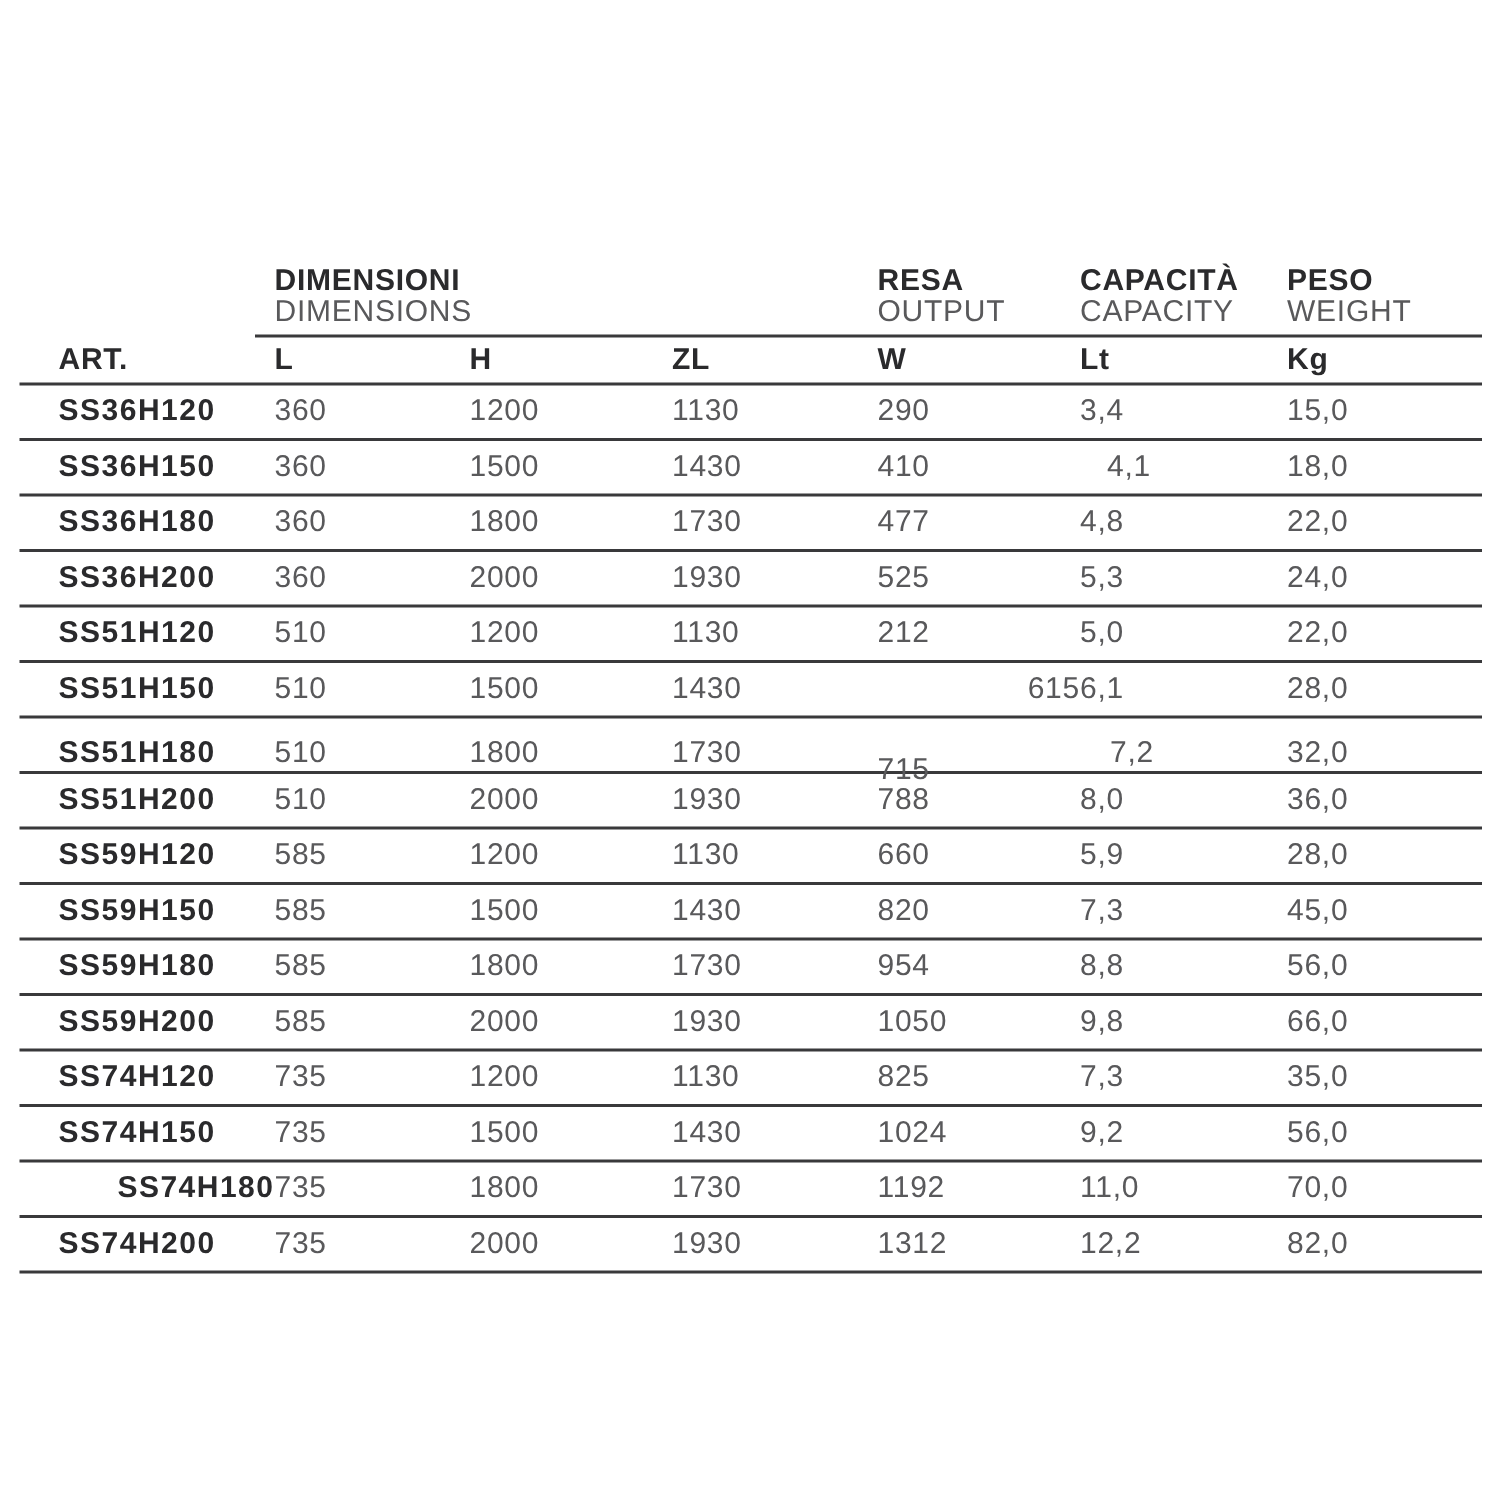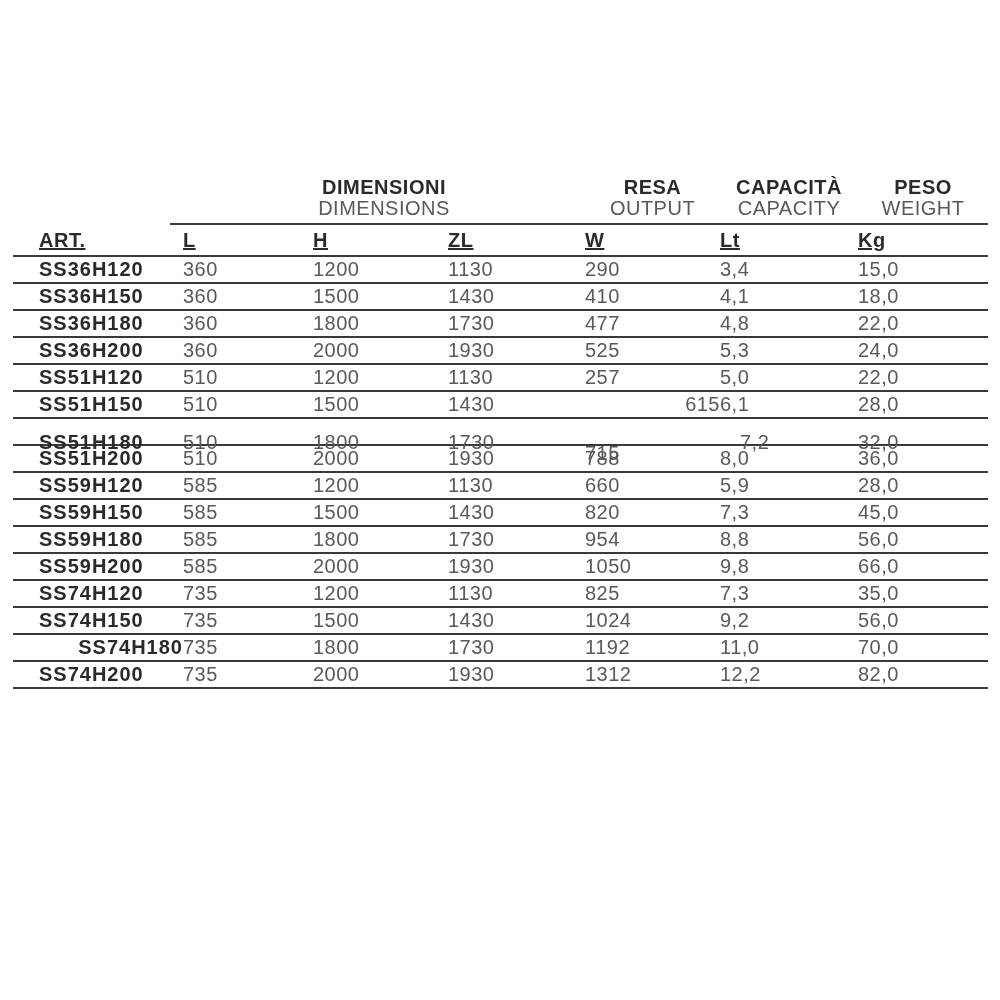--- a/index.html
+++ b/index.html
@@ -22,21 +22,21 @@
   }
   .grid {
     display: grid;
     grid-template-columns: 170px 130px 135px 137px 135px 138px 130px;
   }
   
   .group-row {
     position: relative;
     padding-bottom: 6px;
   }
-  .group-cell { grid-row: 1; text-align: center; }
+  .group-cell { grid-row: 1; }
   .gc-dim { grid-column: 2 / span 3; }
   .gc-resa { grid-column: 5; }
   .gc-cap { grid-column: 6; }
   .gc-peso { grid-column: 7; }
   .group-title {
     font-size: 20px;
     line-height: 21px;
     font-weight: bold;
     color: #2a2a2c;
     letter-spacing: 0.5px;
@@ -64,26 +64,25 @@
     align-items: center;
     border-bottom: 2px solid #39393b;
     box-sizing: border-box;
   }
   .header-cell {
     font-size: 20px;
     font-weight: bold;
     color: #2a2a2c;
     letter-spacing: 0.5px;
     white-space: nowrap;
-    text-decoration: underline;
   }
   .header-cell.first { padding-left: 26px; }
   
   .data-row {
-    height: 27px;
+    height: 37px;
     align-items: center;
     border-bottom: 2px solid #39393b;
     box-sizing: border-box;
   }
   .cell {
     font-size: 20px;
     color: #59595b;
     letter-spacing: 0.5px;
     white-space: nowrap;
   }
@@ -138,21 +137,21 @@
         <div class="cell" style="align-self: center;">290</div>
         <div class="cell" style="align-self: center;">3,4</div>
         <div class="cell" style="align-self: center;">15,0</div>
       </div>
       <div class="grid data-row">
         <div class="cell art" style="align-self: center;">SS36H150</div>
         <div class="cell" style="align-self: center;">360</div>
         <div class="cell" style="align-self: center;">1500</div>
         <div class="cell" style="align-self: center;">1430</div>
         <div class="cell" style="align-self: center;">410</div>
-        <div class="cell" style="align-self: center;">4,1</div>
+        <div class="cell" style="align-self: center; margin-left: 18px;">4,1</div>
         <div class="cell" style="align-self: center;">18,0</div>
       </div>
       <div class="grid data-row">
         <div class="cell art" style="align-self: center;">SS36H180</div>
         <div class="cell" style="align-self: center;">360</div>
         <div class="cell" style="align-self: center;">1800</div>
         <div class="cell" style="align-self: center;">1730</div>
         <div class="cell" style="align-self: center;">477</div>
         <div class="cell" style="align-self: center;">4,8</div>
         <div class="cell" style="align-self: center;">22,0</div>
@@ -164,21 +163,21 @@
         <div class="cell" style="align-self: center;">1930</div>
         <div class="cell" style="align-self: center;">525</div>
         <div class="cell" style="align-self: center;">5,3</div>
         <div class="cell" style="align-self: center;">24,0</div>
       </div>
       <div class="grid data-row">
         <div class="cell art" style="align-self: center;">SS51H120</div>
         <div class="cell" style="align-self: center;">510</div>
         <div class="cell" style="align-self: center;">1200</div>
         <div class="cell" style="align-self: center;">1130</div>
-        <div class="cell" style="align-self: center;">257</div>
+        <div class="cell" style="align-self: center;">212</div>
         <div class="cell" style="align-self: center;">5,0</div>
         <div class="cell" style="align-self: center;">22,0</div>
       </div>
       <div class="grid data-row">
         <div class="cell art" style="align-self: center;">SS51H150</div>
         <div class="cell" style="align-self: center;">510</div>
         <div class="cell" style="align-self: center;">1500</div>
         <div class="cell" style="align-self: center;">1430</div>
         <div class="cell" style="align-self: center; text-align: right;">615</div>
         <div class="cell" style="align-self: center;">6,1</div>

